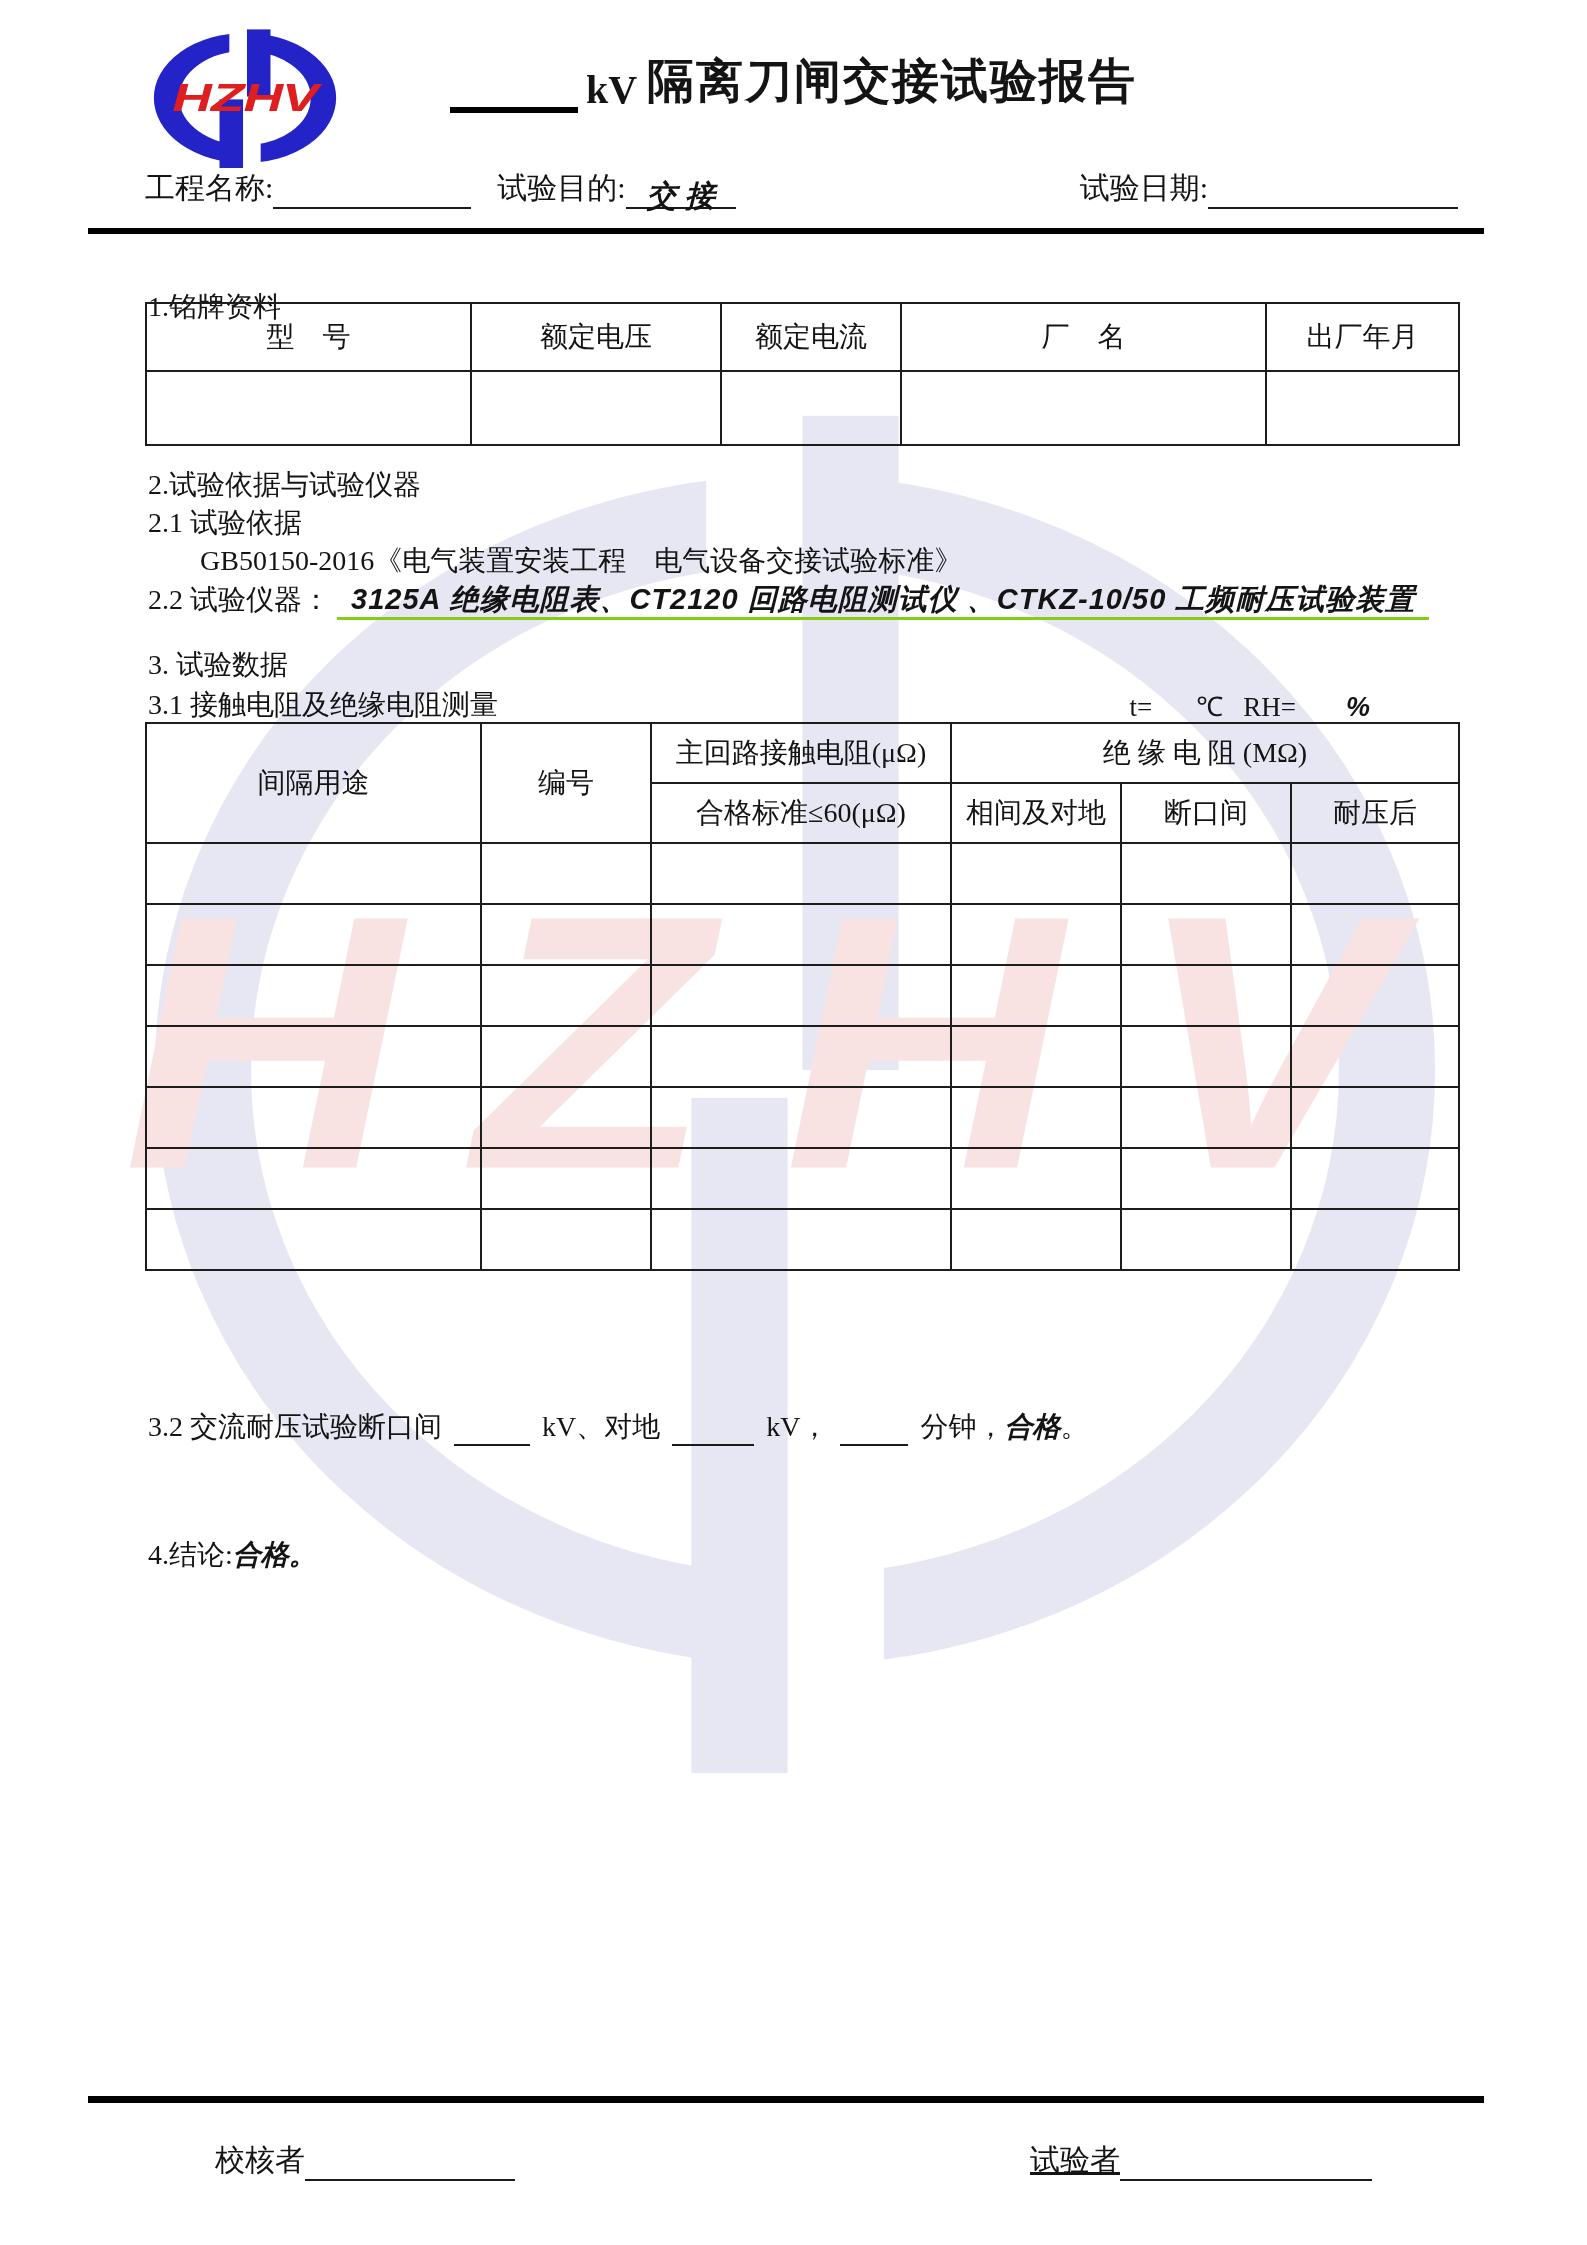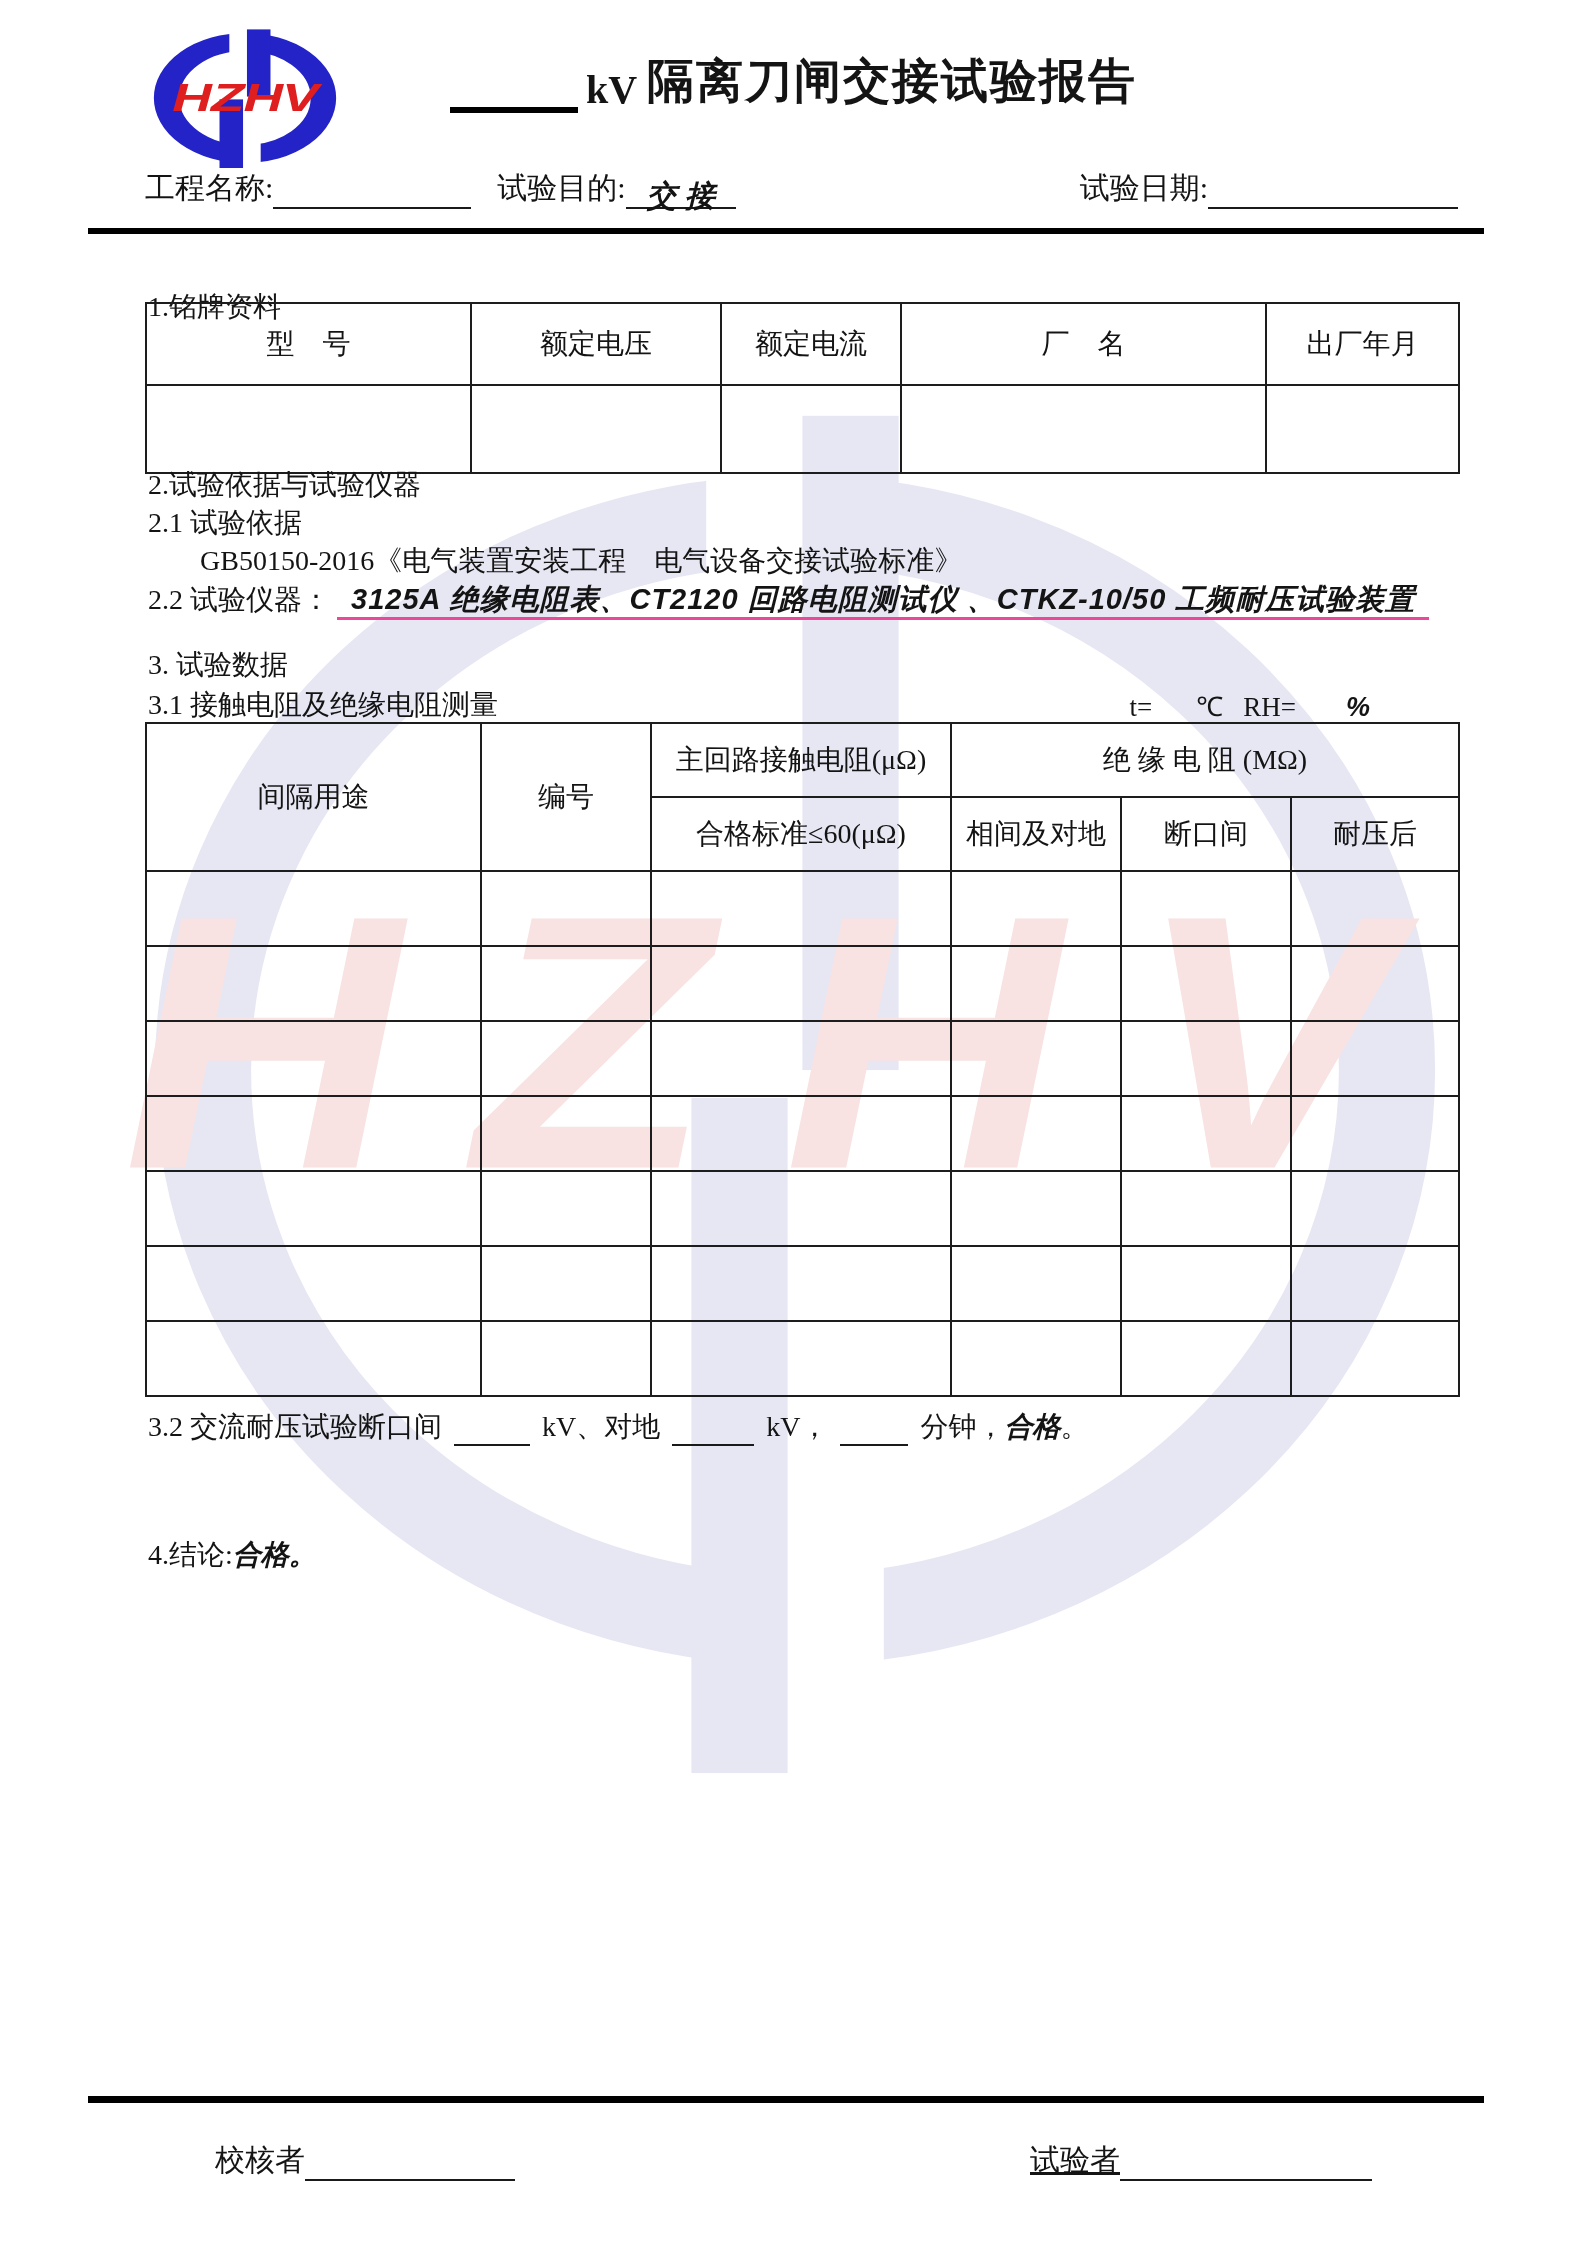--- a/index.html
+++ b/index.html
@@ -25,28 +25,28 @@
   .bl-project{width:198px;}
   .bl-purpose{width:110px;text-align:center;font-weight:bold;font-style:italic;
               font-family:"Liberation Sans",sans-serif;font-size:30px;}
   .bl-date{width:250px;}
   .rule{position:absolute;left:88px;width:1396px;background:#000;}
   .rule-top{top:228px;height:6px;}
   .rule-bottom{top:2096px;height:7px;}
   .h28{font-size:28px;margin-top:28px;}
   .s1-head{position:absolute;left:148px;top:260px;}
   table{border-collapse:collapse;table-layout:fixed;background:transparent;}
-  td{border:2px solid #1d1d1d;text-align:center;font-size:28px;padding:7px 4px;overflow:hidden;margin-left:26px;}
+  td{border:2px solid #1d1d1d;text-align:center;font-size:28px;padding:0 4px;overflow:hidden;margin-left:26px;}
   .nameplate{position:absolute;left:145px;top:302px;width:1313px;}
   .nameplate .hr td{height:66px;}
   .nameplate .dr td{height:72px;}
   .s2{position:absolute;left:148px;top:466px;font-size:28px;line-height:38px;white-space:nowrap;}
   .indent{padding-left:52px;}
   .bi{font-weight:bold;font-style:italic;font-family:"Liberation Sans",sans-serif;}
-  .instr{border-bottom:3px solid #ec4899;padding:0 14px 2px 14px;font-size:29px;letter-spacing:1px;}
+  .instr{border-bottom:3px solid #84cc16;padding:0 14px 2px 14px;font-size:29px;letter-spacing:1px;}
   .s3-head{position:absolute;left:148px;top:618px;}
   .s3-row{position:absolute;left:148px;top:686px;right:217px;display:flex;
           justify-content:space-between;align-items:flex-end;font-size:28px;white-space:nowrap;}
   .env{font-size:27px;}
   .bl-t{width:44px;} .bl-rh{width:50px;}
   .main-table{position:absolute;left:145px;top:722px;width:1313px;}
   .main-table .h1 td{height:58px;}
   .main-table .h2 td{height:58px;}
   .main-table .er td{height:59px;}
   .s32{position:absolute;left:148px;top:1408px;font-size:28px;white-space:nowrap;}

